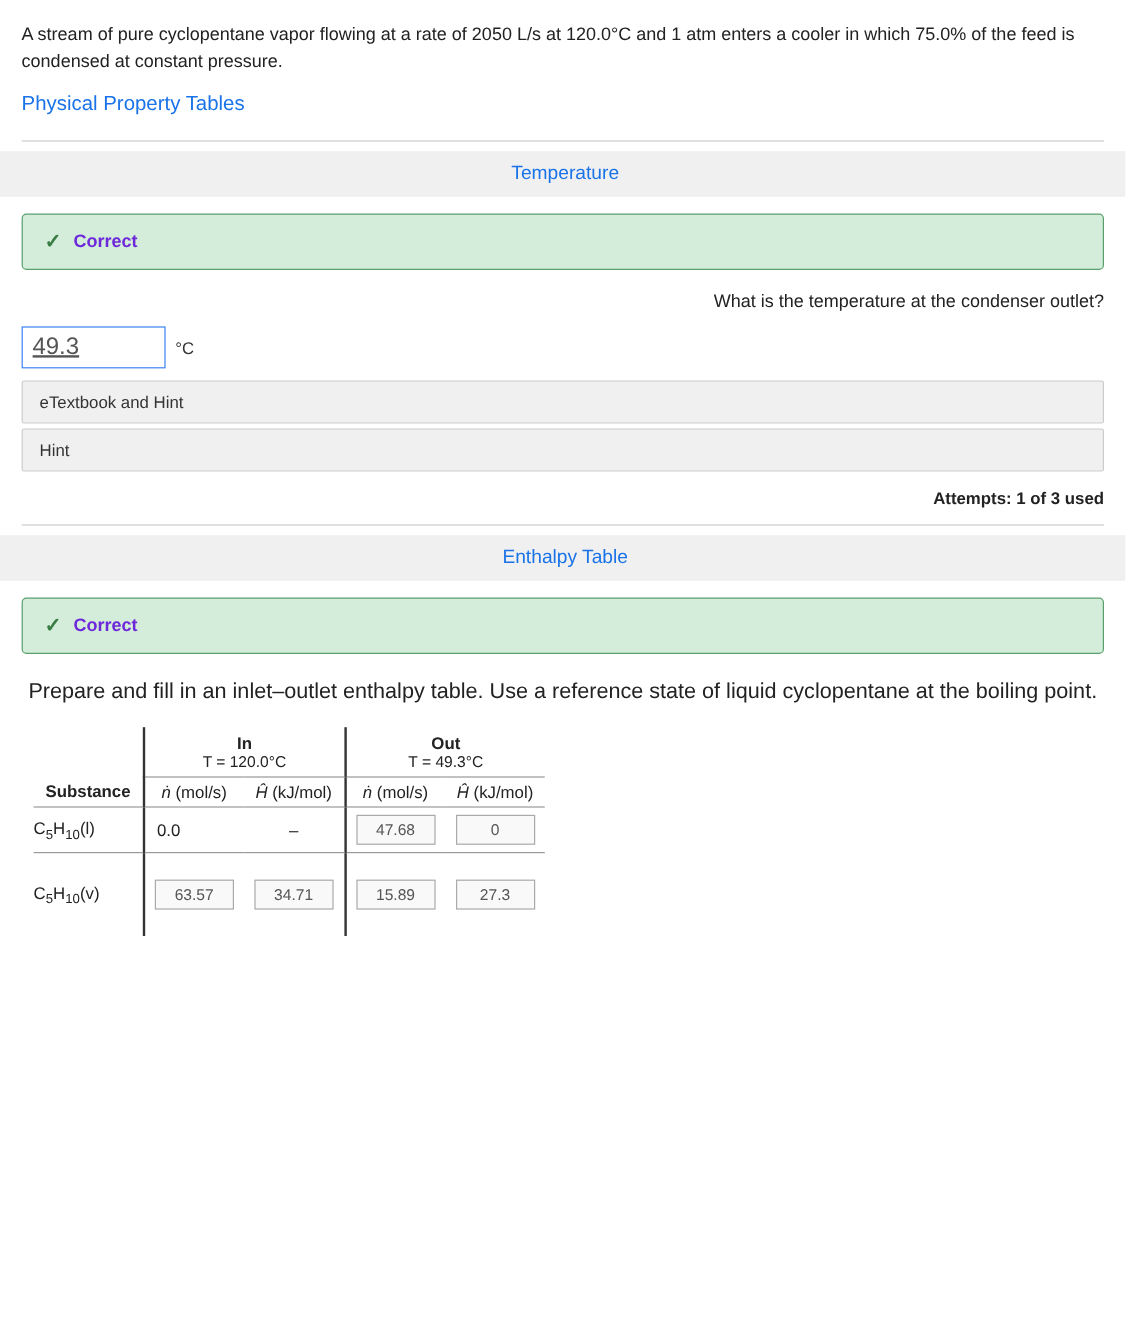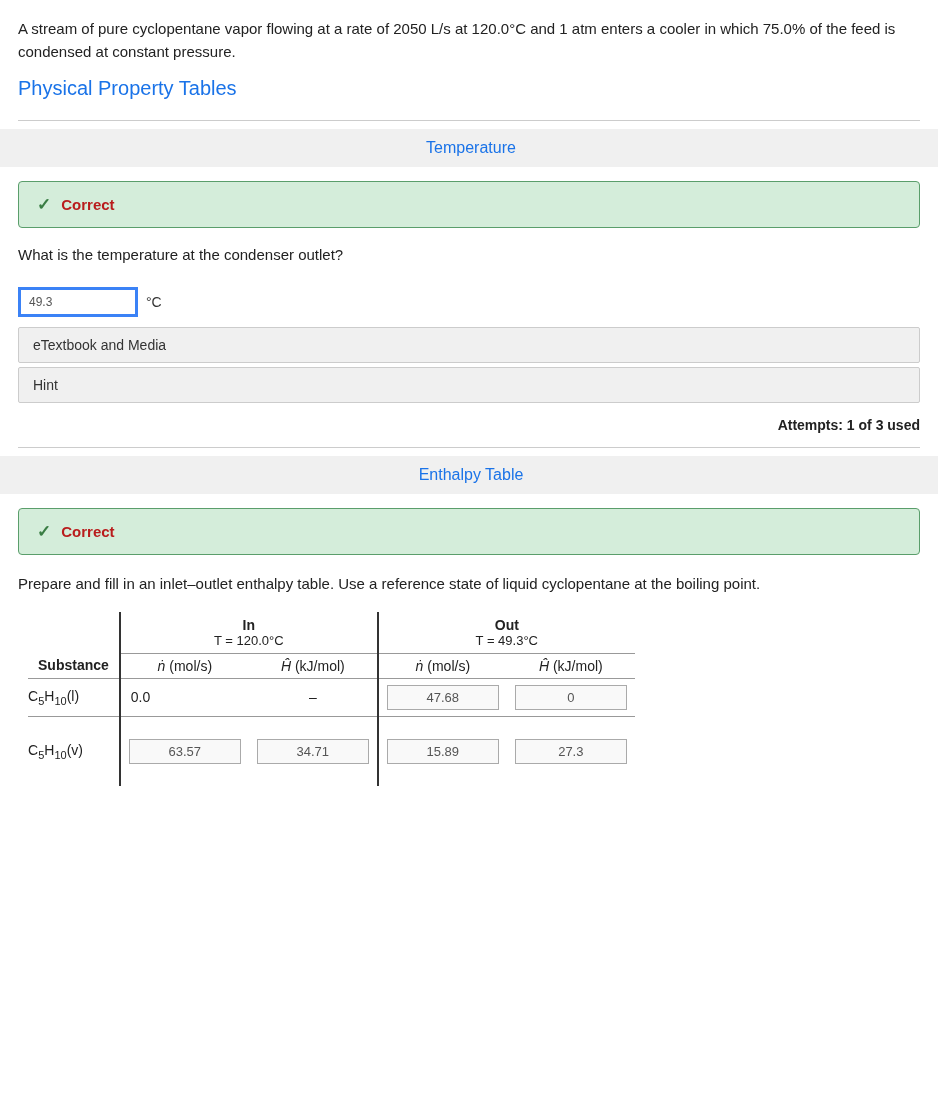--- a/index.html
+++ b/index.html
@@ -14,21 +14,21 @@
 
     .problem-statement {
       font-size: 15px;
       line-height: 1.5;
       margin-bottom: 14px;
     }
 
     .link {
       color: #1a73e8;
       text-decoration: none;
-      font-size: 20px;
+      font-size: 17px;
       display: inline-block;
       margin-bottom: 12px;
     }
 
     .divider {
       border: none;
       border-top: 1px solid #ccc;
       margin: 8px 0;
     }
 
@@ -58,44 +58,46 @@
       margin-bottom: 18px;
     }
 
     .correct-banner .checkmark {
       color: #3a7d44;
       font-size: 17px;
       font-weight: bold;
     }
 
     .correct-banner .correct-text {
-      color: #b91c1c;
+      color: #6d28d9;
       font-weight: bold;
       font-size: 15px;
     }
 
     .question-text {
       font-size: 15px;
-      margin-bottom: 24px;
+      margin-bottom: 12px;
+      text-align: right;
     }
 
     .input-row {
       display: flex;
       align-items: center;
       gap: 8px;
       margin-bottom: 10px;
     }
 
     .text-input {
-      border: 3px solid #3b82f6;
+      border: 1px solid #3b82f6;
       padding: 5px 8px;
-      font-size: 12px;
+      font-size: 20px;
       width: 120px;
       color: #555;
       background: #fff;
+      text-decoration: underline;
     }
 
     .unit-label {
       font-size: 14px;
       color: #333;
     }
 
     .collapsible-btn {
       width: 100%;
       text-align: left;
@@ -112,41 +114,42 @@
     .attempts-row {
       text-align: right;
       font-weight: bold;
       font-size: 14px;
       margin-top: 10px;
       margin-bottom: 14px;
     }
 
     
     .enthalpy-question {
-      font-size: 15px;
+      font-size: 18px;
       margin-bottom: 16px;
       line-height: 1.5;
+      text-align: center;
     }
 
     .enthalpy-table {
       border-collapse: collapse;
       margin-left: 10px;
       margin-bottom: 20px;
     }
 
     .enthalpy-table th, .enthalpy-table td {
       padding: 5px 10px;
       font-size: 14px;
     }
 
     .table-input {
       border: 1px solid #aaa;
       padding: 4px 6px;
       font-size: 13px;
-      width: 112px;
+      width: 66px;
       color: #555;
       background: #f9f9f9;
       text-align: center;
     }
 
     sub { font-size: 11px; }
 
     .section-block {
       margin-bottom: 10px;
     }
@@ -174,21 +177,21 @@
     <span class="correct-text">Correct</span>
   </div>
 
   <p class="question-text">What is the temperature at the condenser outlet?</p>
 
   <div class="input-row">
     <input class="text-input" type="text" value="49.3" style="">
     <span class="unit-label">°C</span>
   </div>
 
-  <button class="collapsible-btn">eTextbook and Media</button>
+  <button class="collapsible-btn">eTextbook and Hint</button>
   <button class="collapsible-btn">Hint</button>
 
   <div class="attempts-row">Attempts: 1 of 3 used</div>
 </div>
 
 <hr class="divider">
 
 
 <div class="section-header">
   <span class="section-title">Enthalpy Table</span>

